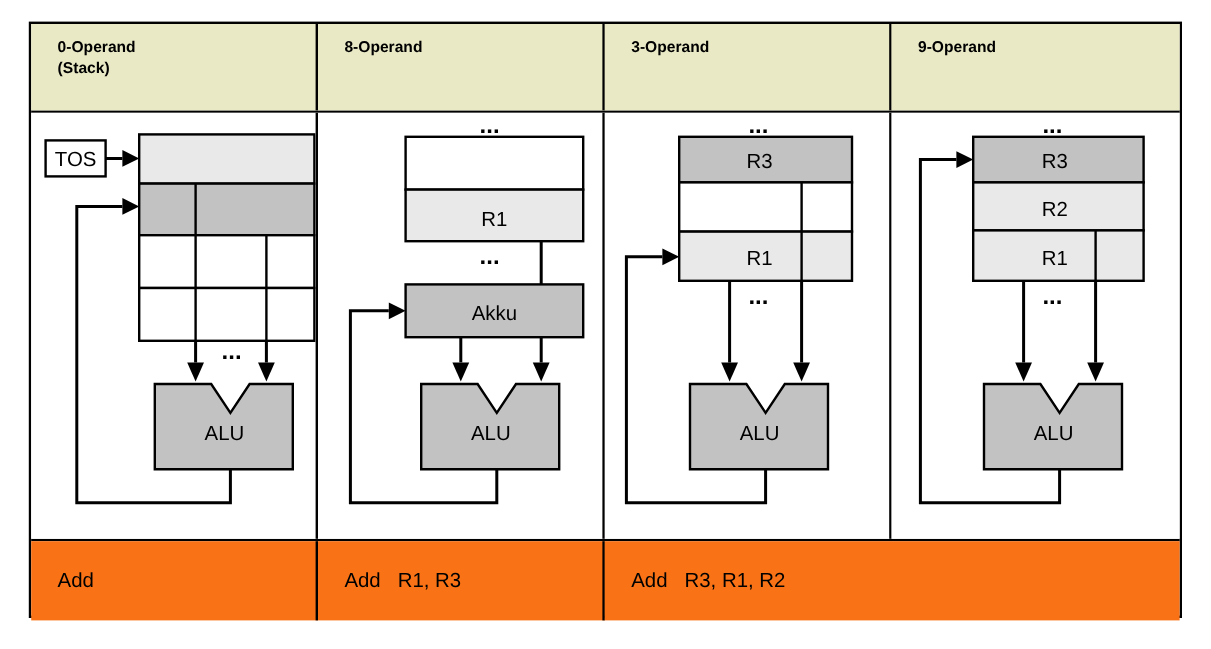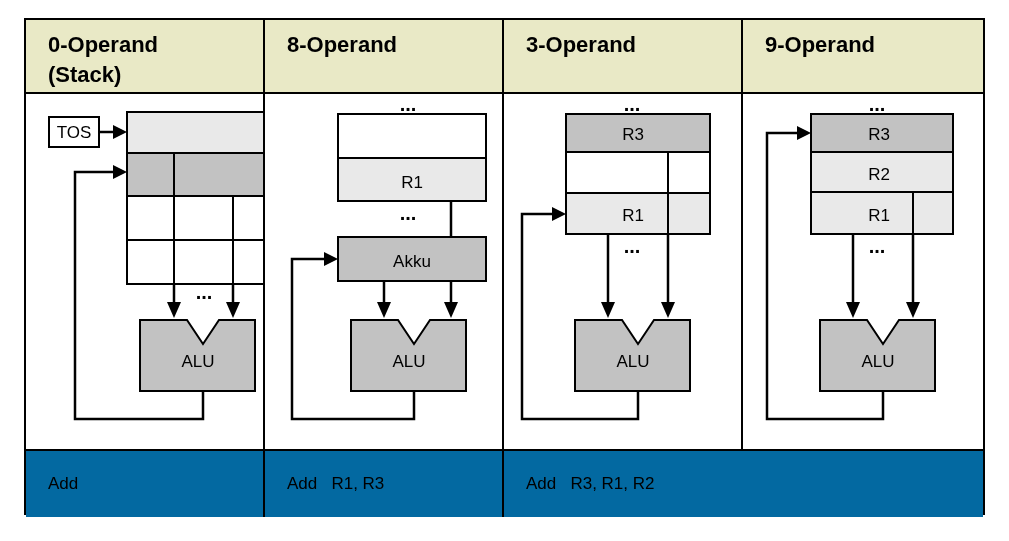--- a/index.html
+++ b/index.html
@@ -44,43 +44,43 @@
     display: flex;
     height: 66px;
     flex: 0 0 66px;
   }
   .cell {
     box-sizing: border-box;
     border-right: 2px solid #000000;
     position: relative;
   }
   .cell.last { border-right: none; }
-  .col0 { flex: 0 0 239px; padding-left: 11px; }
+  .col0 { flex: 0 0 239px; }
   .col1 { flex: 0 0 239px; }
   .col2 { flex: 0 0 239px; }
   .col3 { flex: 1 1 auto; }
 
   .header-cell {
     background: #e9e9c6;
     padding: 10px 0 0 22px;
-    font-size: 22px;
+    font-size: 13px;
     font-weight: bold;
     color: #000000;
     line-height: 1.35;
   }
   .header-cell .line2 { display: block; }
 
   .diagram-cell {
     background: #ffffff;
     overflow: hidden;
   }
   .diagram-cell svg { display: block; }
 
   .footer-cell {
-    background: #0369a1;
+    background: #f97316;
     display: flex;
     align-items: center;
     padding-left: 22px;
     font-size: 17px;
     color: #000000;
     white-space: pre;
   }
 </style>
 </head>
 <body>

